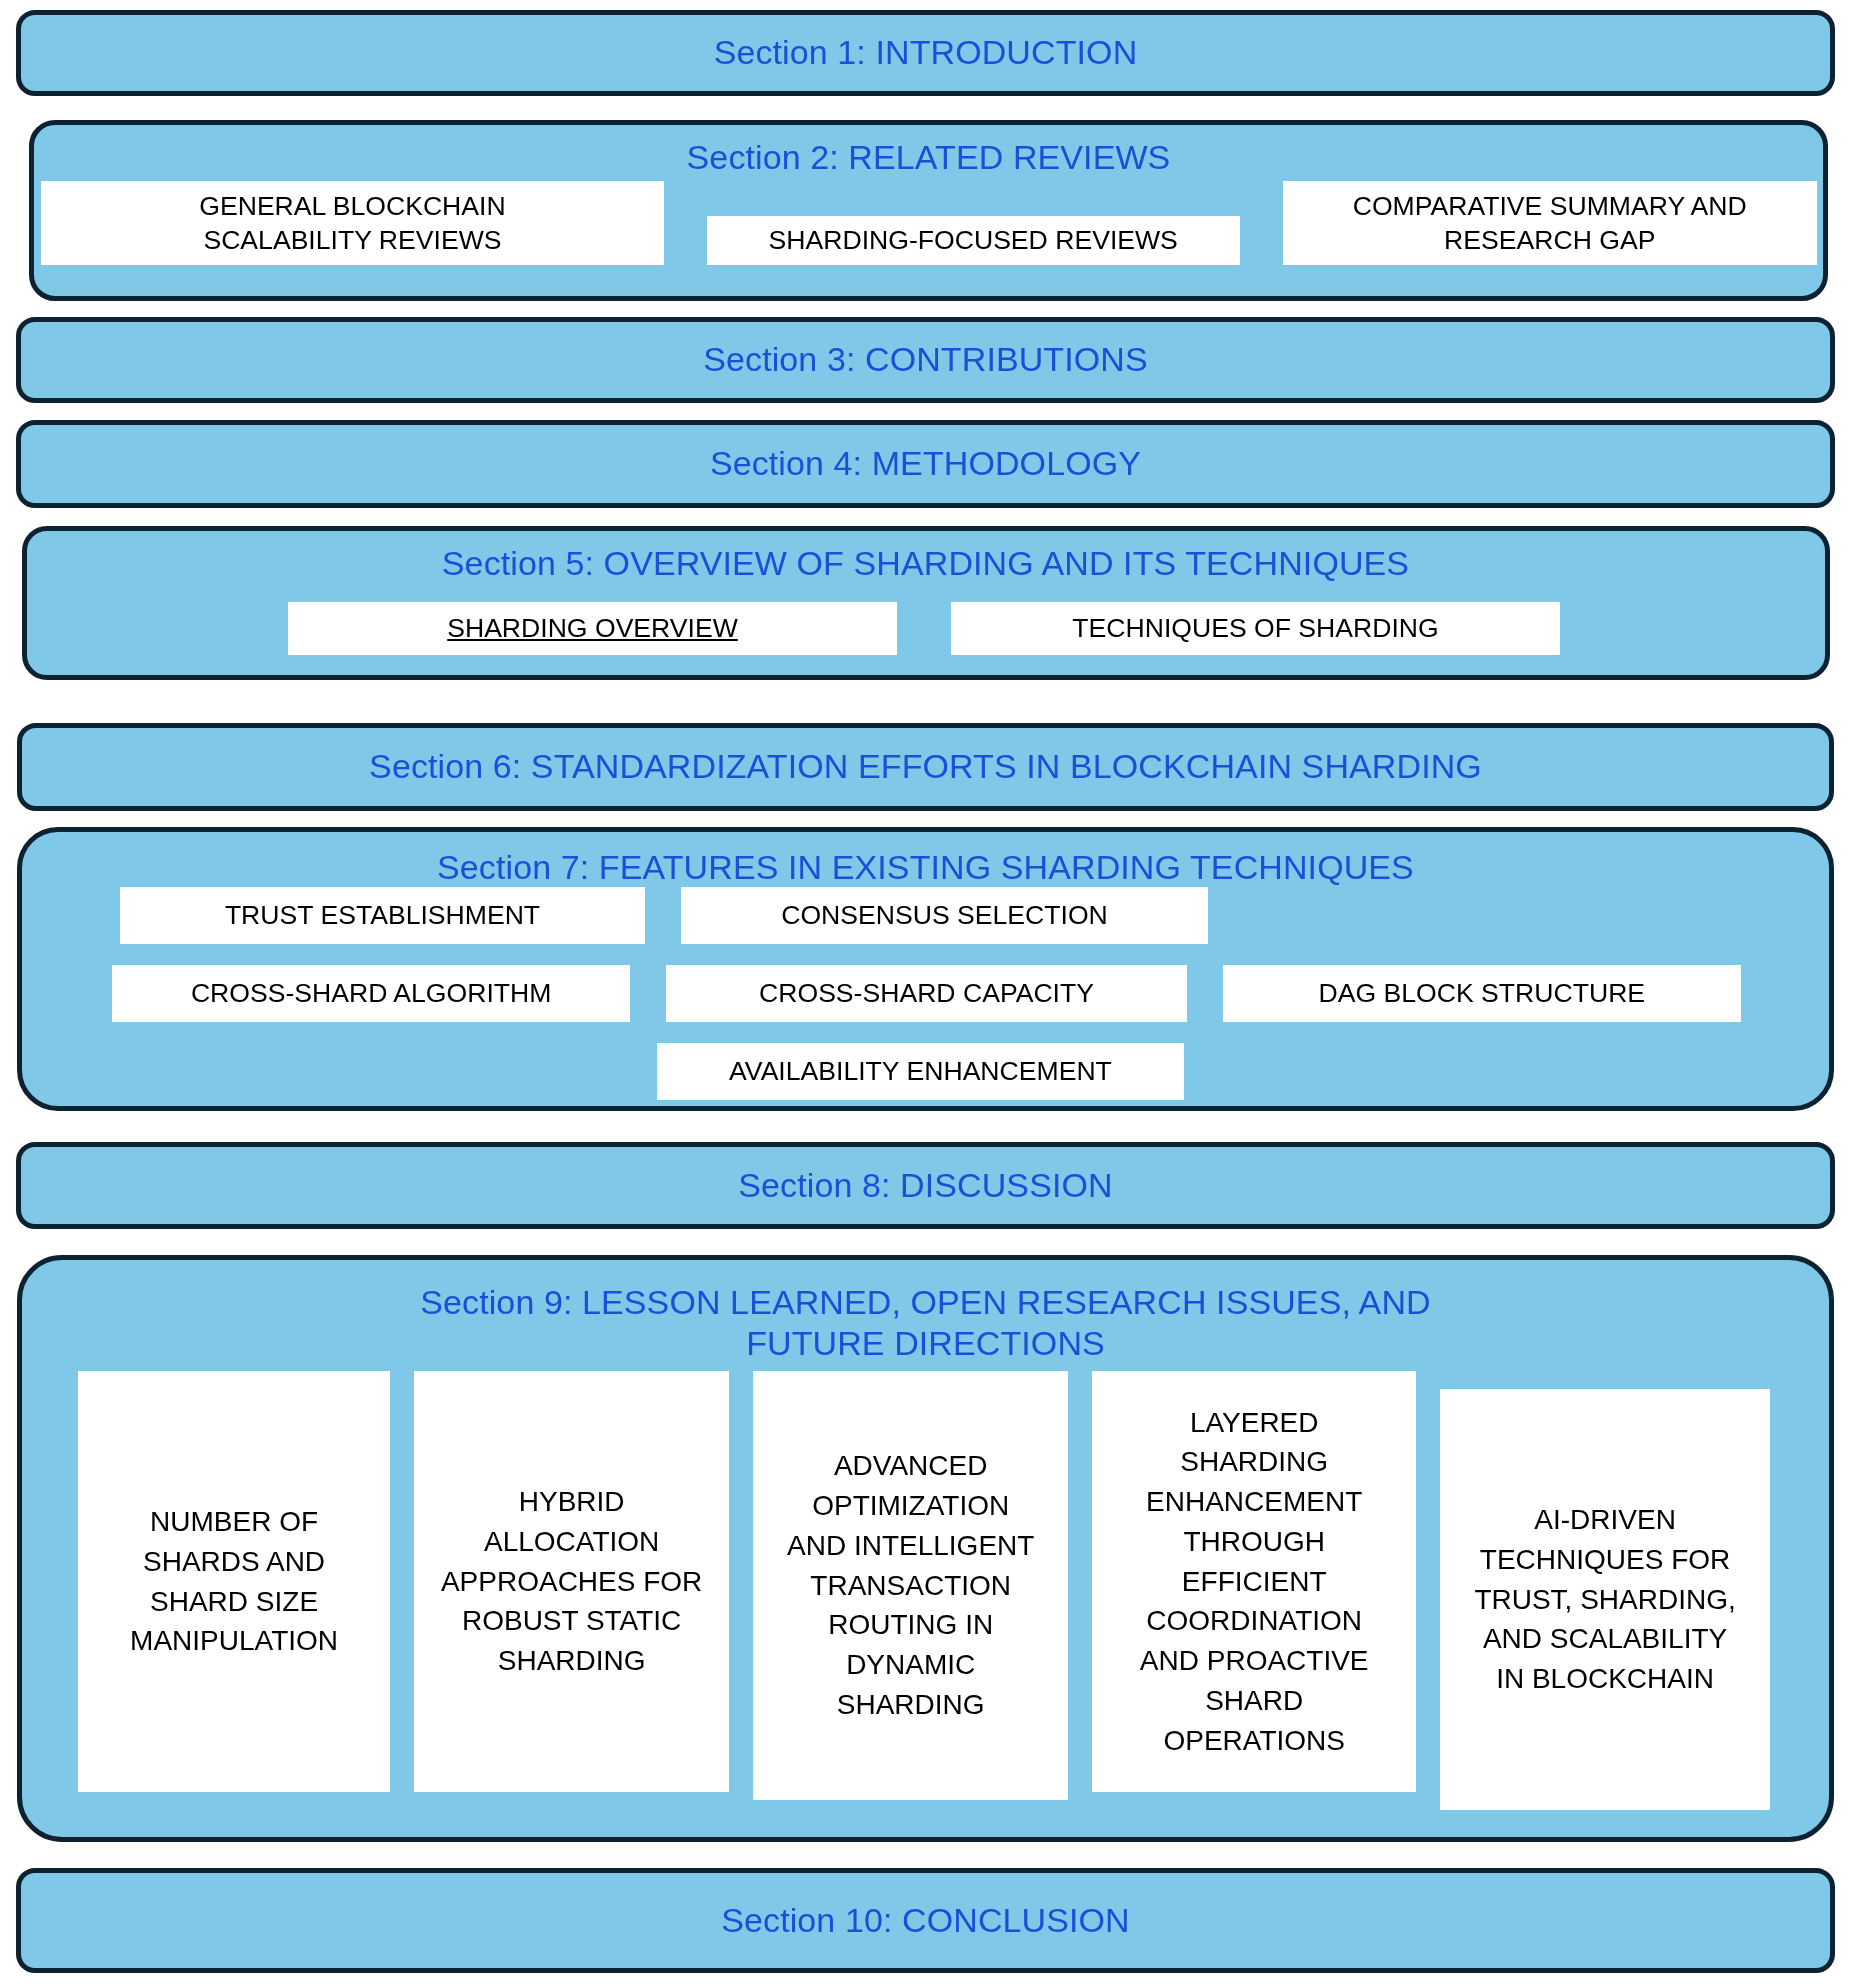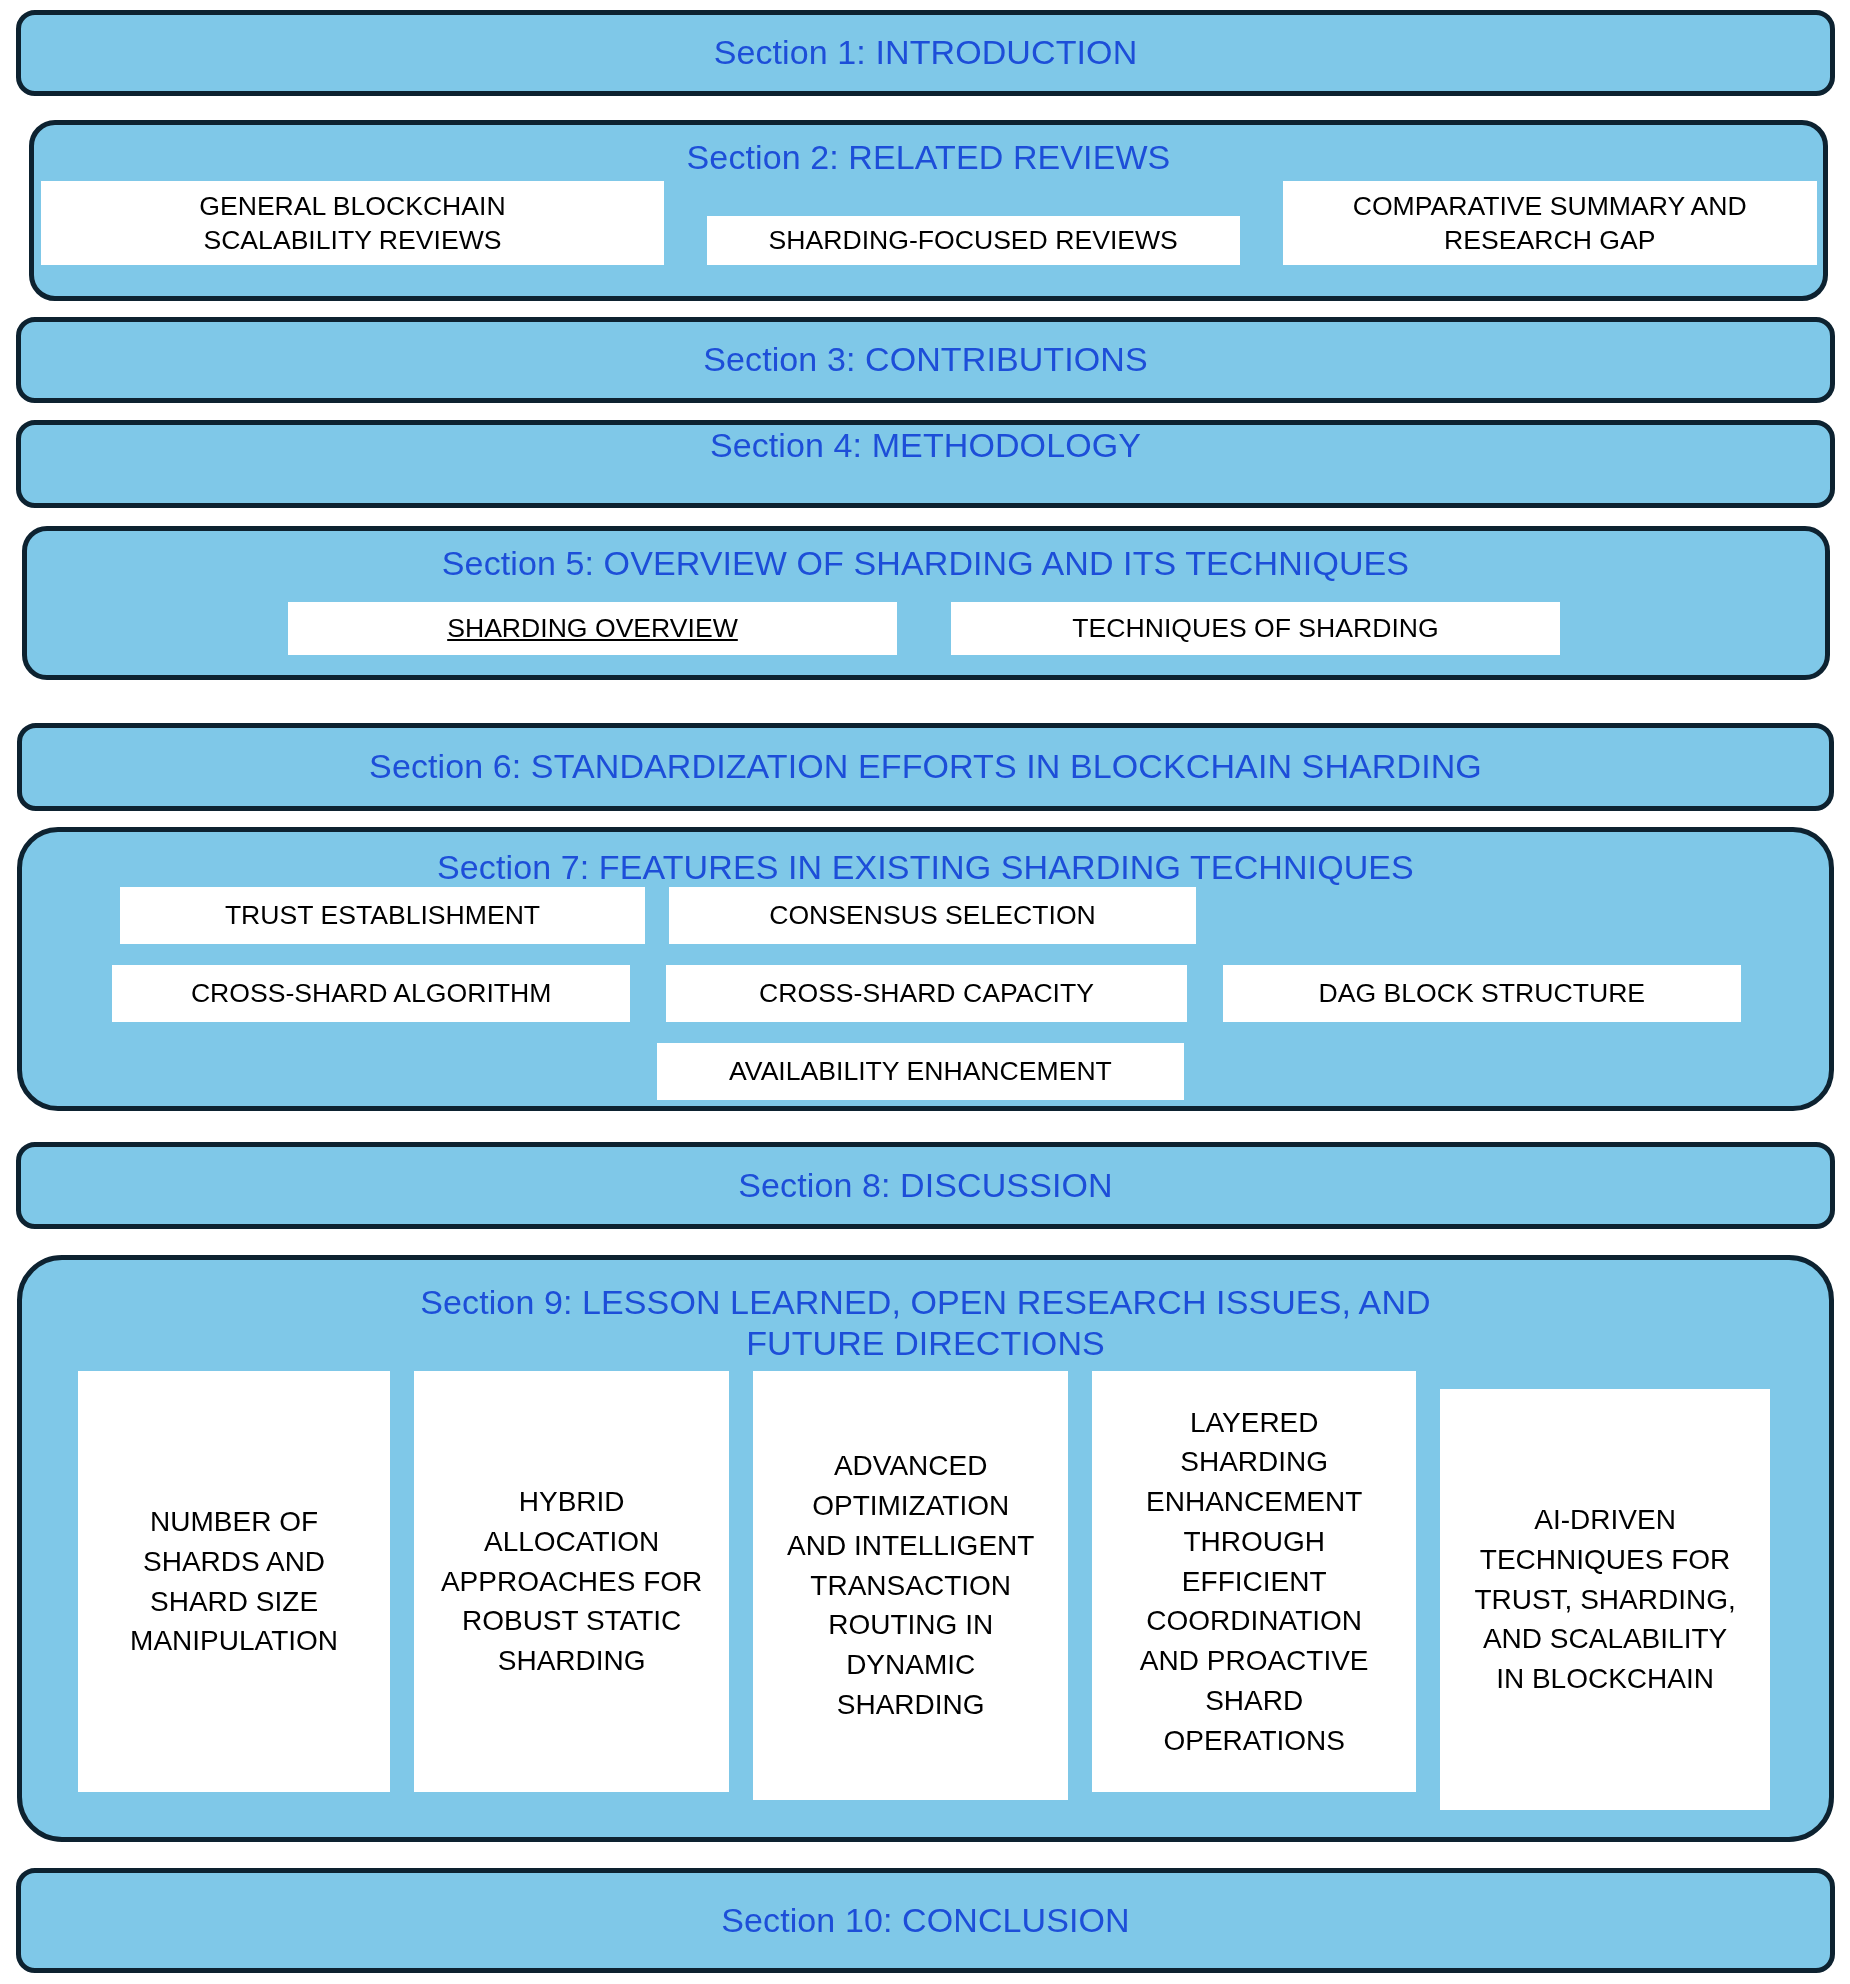--- a/index.html
+++ b/index.html
@@ -99,21 +99,21 @@
     <div class="subbox" style="width:568px;">
       <span class="subbox-label">COMPARATIVE SUMMARY AND
 RESEARCH GAP</span>
     </div>
   </div>
 
   <div class="section r-small" style="left:16px; top:317px; width:1819px; height:86px; justify-content:center;">
     <div class="section-title">Section 3: CONTRIBUTIONS</div>
   </div>
 
-  <div class="section r-small" style="left:16px; top:420px; width:1819px; height:88px; ">
+  <div class="section r-small" style="left:16px; top:420px; width:1819px; height:88px; justify-content:center;">
     <div class="section-title">Section 4: METHODOLOGY</div>
   </div>
 
   <div class="section r-medium" style="left:21.5px; top:526px; width:1808px; height:154px; padding-top:12.4px;border-radius:25px;">
     <div class="section-title">Section 5: OVERVIEW OF SHARDING AND ITS TECHNIQUES</div>
   </div>
   <div class="subrow" style="left:288px; top:602px; width:1272px; height:53px; gap:54px;">
     <div class="subbox" style="width:609px;text-decoration:underline;">
       <span class="subbox-label">SHARDING OVERVIEW</span>
     </div>
@@ -123,21 +123,21 @@
   </div>
 
   <div class="section r-small" style="left:17px; top:723px; width:1817px; height:88px; justify-content:center;">
     <div class="section-title">Section 6: STANDARDIZATION EFFORTS IN BLOCKCHAIN SHARDING</div>
   </div>
 
   <div class="section r-large" style="left:17px; top:827px; width:1817px; height:284px; padding-top:14.7px;">
     <div class="section-title">Section 7: FEATURES IN EXISTING SHARDING TECHNIQUES</div>
   </div>
 
-  <div class="subrow" style="left:112px; top:887px; width:1629px; height:57px; gap:24px;padding-left:8px;">
+  <div class="subrow" style="left:112px; top:887px; width:1629px; height:57px; gap:36px;padding-left:8px;">
     <div class="subbox" style="width:525px;">
       <span class="subbox-label">TRUST ESTABLISHMENT</span>
     </div>
     <div class="subbox" style="width:527px;">
       <span class="subbox-label">CONSENSUS SELECTION</span>
     </div>
   </div>
 
   <div class="subrow" style="left:112px; top:965px; width:1629px; height:57px; gap:36px;">
     <div class="subbox" style="width:525px;">

